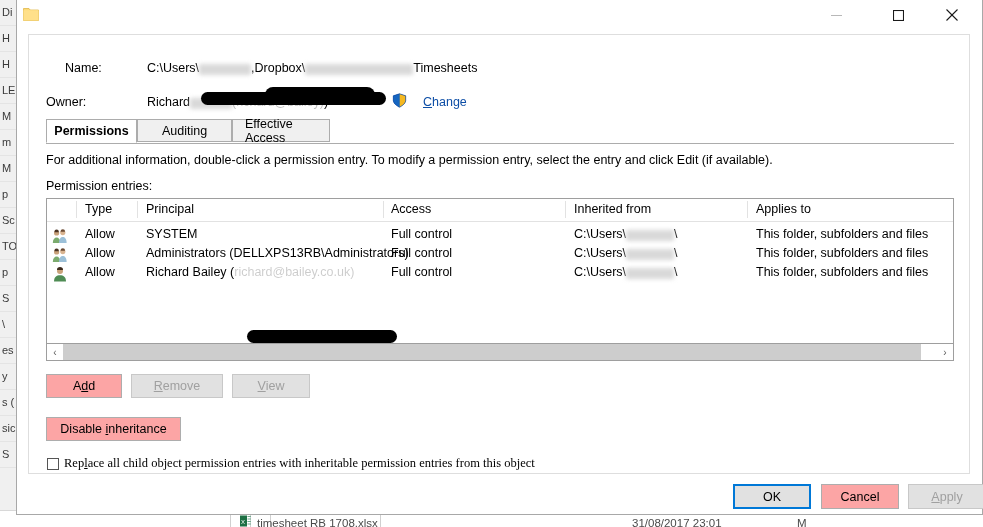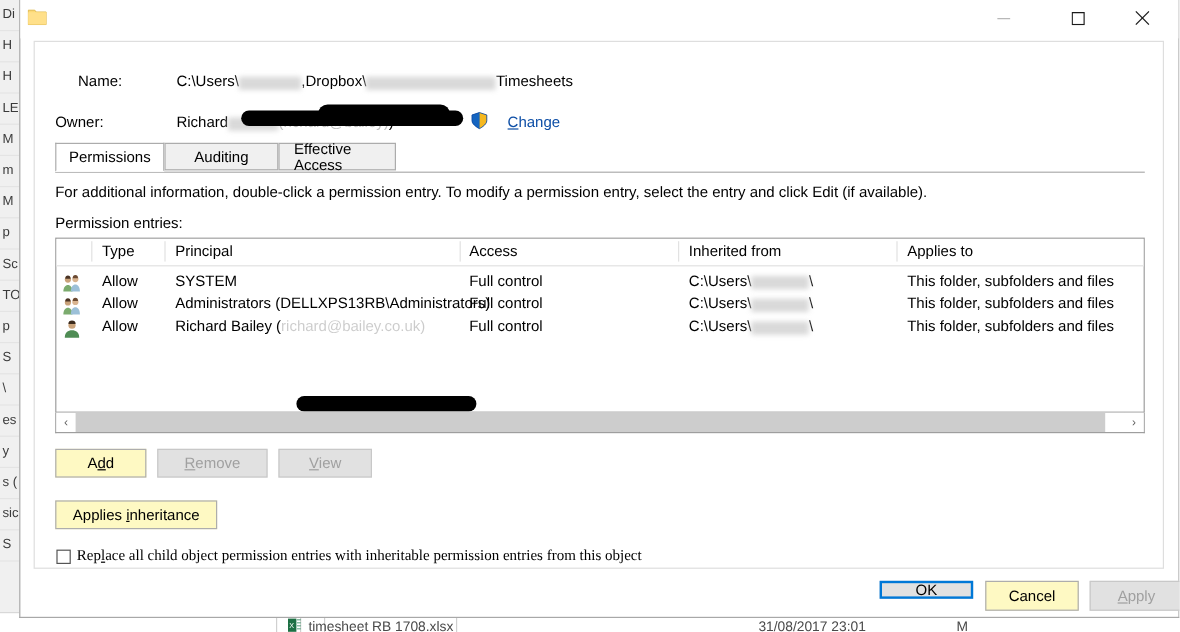--- a/index.html
+++ b/index.html
@@ -280,21 +280,21 @@
     color: #606060;
     cursor: default;
   }
   #scroll-left { left: 0; }
   #scroll-right{ right: 0; }
 
   
   .btn {
     position: absolute;
     box-sizing: border-box;
-    background: #fef9c3;
+    background: #fca5a5;
     border: 1px solid #adadad;
     font-size: 12.5px;
     color: #000;
     display: flex;
     align-items: center;
     justify-content: center;
     cursor: default;
     font-family: "Liberation Sans", sans-serif;
   }
   .btn.disabled {
@@ -430,21 +430,21 @@
         <path d="M8 0.8 L14.6 3 L14.6 8 C14.6 12 8 15.2 8 15.2 C8 15.2 1.4 12 1.4 8 L1.4 3 Z" fill="#1565c0"></path>
         <path d="M8 0.8 L14.6 3 L14.6 8 C14.6 12 8 15.2 8 15.2 Z" fill="#f5b820"></path>
         <path d="M8 0.8 L8 15.2 C8 15.2 1.4 12 1.4 8 L1.4 3 Z" fill="#1565c0"></path>
         <path d="M8 0.8 L14.6 3 L14.6 8 C14.6 12 8 15.2 8 15.2 C8 15.2 1.4 12 1.4 8 L1.4 3 Z" fill="none" stroke="#0d47a1" stroke-width="0.7"></path>
       </svg>
       <div id="change-link" style="left:394px; top:60px;">
         <u>C</u><span>hange</span>
       </div>
 
       <div id="tabstrip">
-        <div class="tab active" style="left:0px; width:91px;">
+        <div class="tab active" style="left:0px; width:91px;font-weight:bold;">
           <span>Permissions</span>
         </div>
         <div class="tab" style="left:91px; width:95px;">
           <span>Auditing</span>
         </div>
         <div class="tab" style="left:186px; width:98px;">
           <span>Effective Access</span>
         </div>
       </div>
 
@@ -532,32 +532,32 @@
       <div class="btn" style="left:17px; top:339px; width:76px; height:24px;">
         <span><span>A</span><u>d</u><span>d</span></span>
       </div>
       <div class="btn disabled" style="left:102px; top:339px; width:92px; height:24px;">
         <span><u>R</u><span>emove</span></span>
       </div>
       <div class="btn disabled" style="left:203px; top:339px; width:78px; height:24px;">
         <span><u>V</u><span>iew</span></span>
       </div>
       <div class="btn" style="left:17px; top:382px; width:135px; height:24px;">
-        <span><span>Applies </span><u>i</u><span>nheritance</span></span>
+        <span><span>Disable </span><u>i</u><span>nheritance</span></span>
       </div>
 
       <div id="replace-row">
         <div id="replace-box"></div>
         <div id="replace-label"><span>Rep</span><u>l</u><span>ace all child object permission entries with inheritable permission entries from this object</span></div>
       </div>
 
     </div>
 
     <div id="bottombar">
-      <div class="btn default" style="left:716px; top:8px; width:78px; height:15px;">
+      <div class="btn default" style="left:716px; top:8px; width:78px; height:25px;">
         <span>OK</span>
       </div>
       <div class="btn" style="left:804px; top:8px; width:78px; height:25px;">
         <span>Cancel</span>
       </div>
       <div class="btn disabled" style="left:891px; top:8px; width:78px; height:25px;">
         <span><u>A</u>pply</span>
       </div>
     </div>
 

